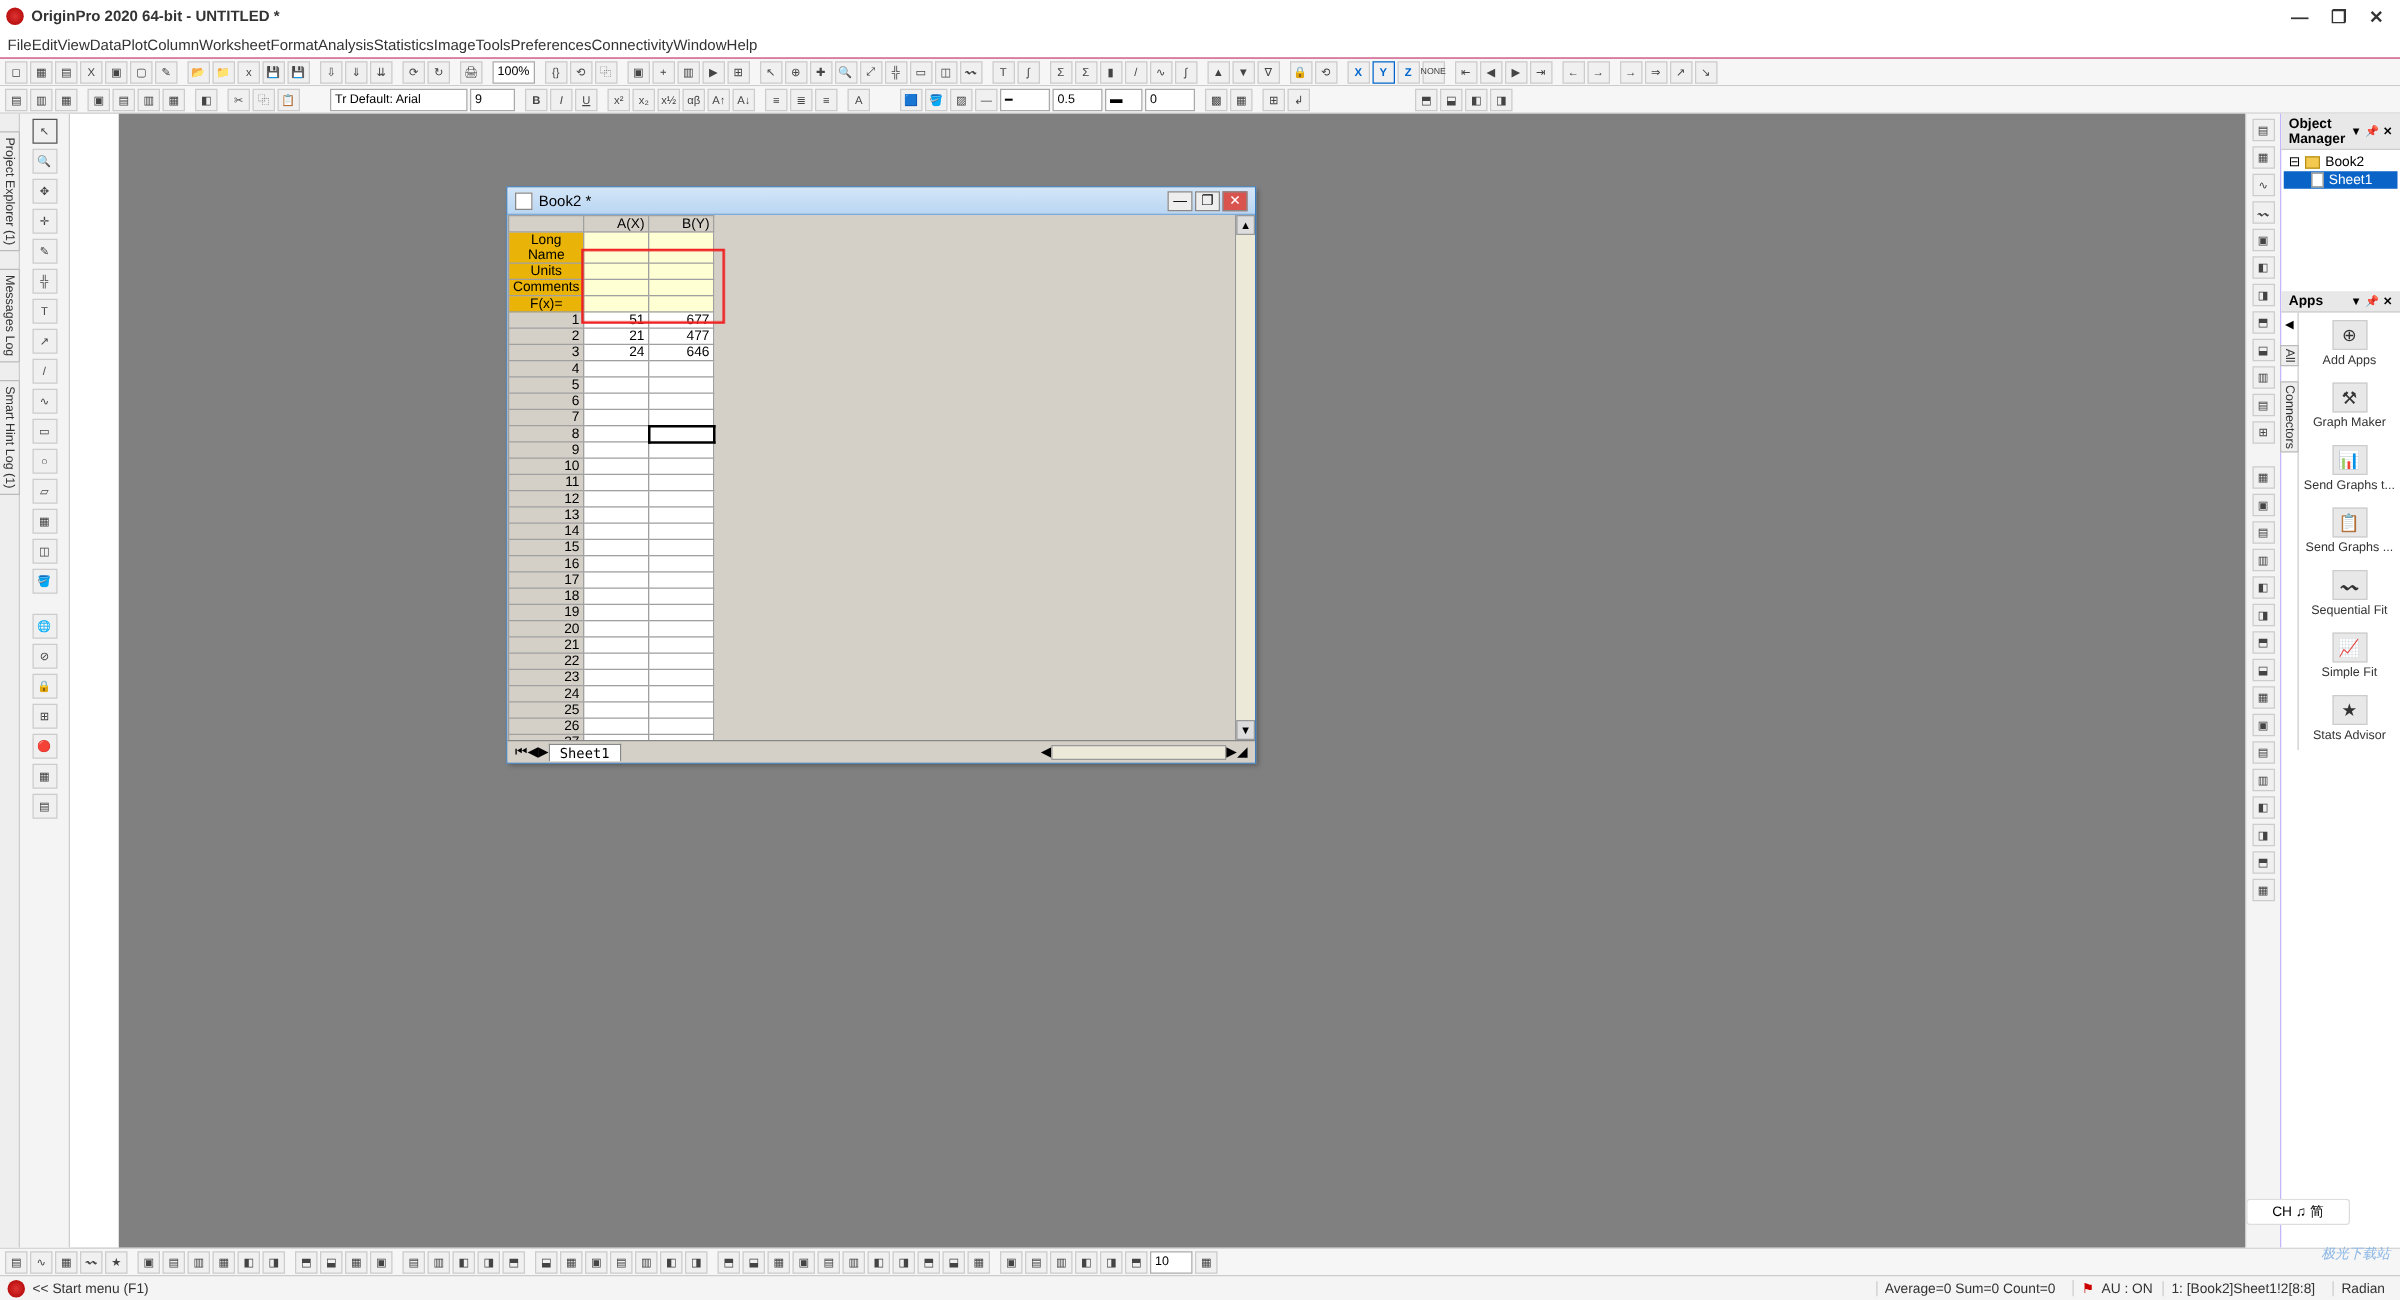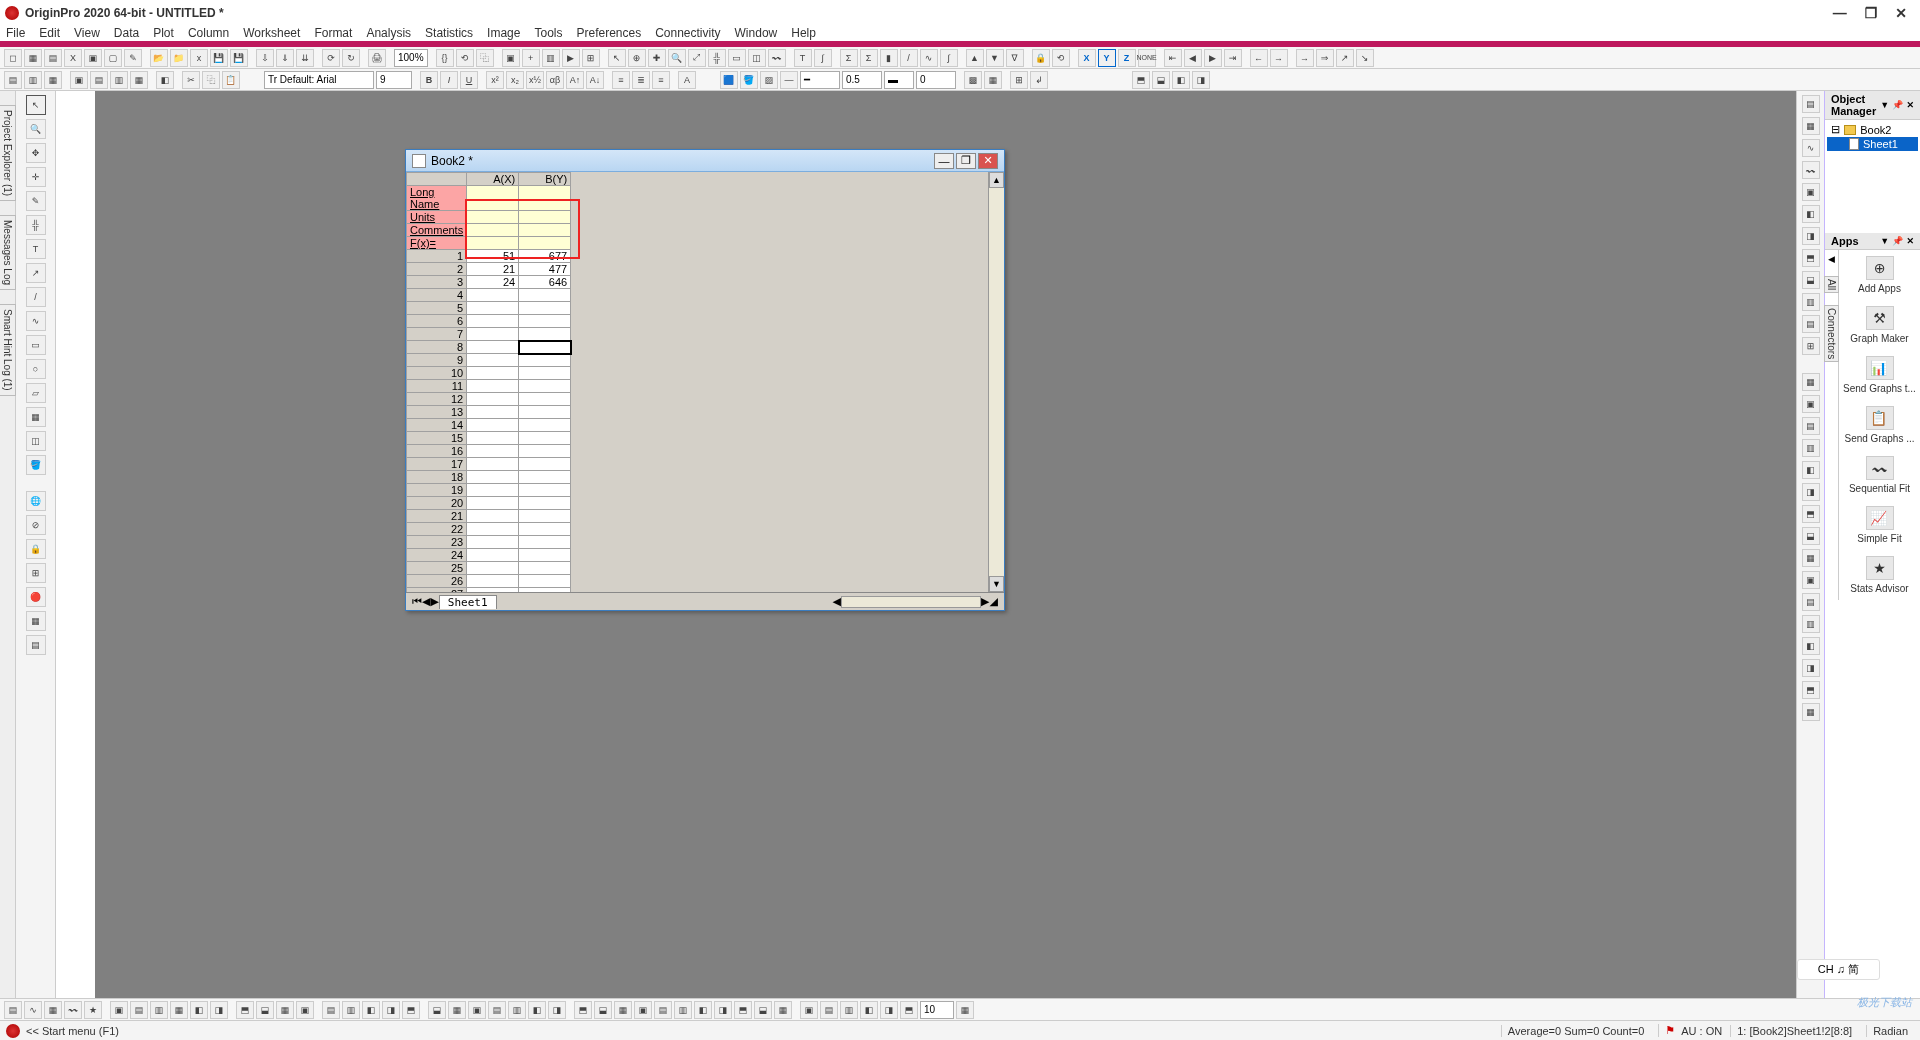--- a/index.html
+++ b/index.html
@@ -1,20 +1,20 @@
 <!DOCTYPE html>
 <html><head>
 <meta charset="utf-8">
 <style>
 * { margin: 0; padding: 0; box-sizing: border-box; font-family: "Segoe UI", Tahoma, sans-serif; }
 html, body { width: 100%; height: 100%; overflow: hidden; background: #fff; }
 .titlebar { height: 25px; background: #fff; display: flex; align-items: center; padding: 0 5px; font-size: 12px; color: #333; font-weight: bold; }
 .titlebar .icon { width: 14px; height: 14px; background: radial-gradient(circle, #d33, #a00); border-radius: 50%; margin-right: 6px; }
 .titlebar .winbtns { margin-left: auto; display: flex; gap: 18px; font-size: 14px; padding-right: 8px; color: #333; }
-.menubar { height: 22px; background: #fff; border-bottom: 6px solid #be185d; display: flex; align-items: center; padding: 0 6px; font-size: 12px; gap: 14px; color: #333; }
+.menubar { height: 22px; background: #fff; border-bottom: 1px solid #be185d; display: flex; align-items: center; padding: 0 6px; font-size: 12px; color: #333; }
 .menubar span { cursor: default; }
 .toolbar-row { height: 22px; background: #f6f6f6; display: flex; align-items: center; padding: 0 4px; gap: 2px; border-bottom: 1px solid #ccc; }
 .tb-btn { width: 18px; height: 18px; background: #f0f0f0; border: 1px solid #ccc; display: inline-flex; align-items: center; justify-content: center; font-size: 9px; color: #444; }
 .tb-sep { width: 4px; height: 18px; }
 .tb-combo { height: 18px; border: 1px solid #aaa; background: #fff; font-size: 10px; padding: 0 3px; display: inline-flex; align-items: center; }
 .workarea { display: flex; height: calc(100% - 25px - 22px - 22px - 22px - 22px - 20px); }
 .left-dock { width: 40px; background: #f4f4f4; border-right: 1px solid #ccc; display: flex; flex-direction: column; align-items: center; padding-top: 4px; gap: 4px; }
 .left-dock .tb-btn { width: 20px; height: 20px; }
 .vtab { writing-mode: vertical-rl; text-orientation: mixed; font-size: 10px; color: #333; background: #eee; border: 1px solid #bbb; padding: 4px 2px; margin-top: 4px; }
 .mdi-area { flex: 1; background: #808080; position: relative; margin-left: 39px; }
@@ -42,21 +42,21 @@
 .wstable-wrap { flex: 1; overflow: auto; background: #d4d0c8; }
 table.ws { border-collapse: collapse; font-size: 11px; }
 table.ws th, table.ws td { border: 1px solid #a0a0a0; height: 13px; padding: 0 3px; background: #fff; }
 table.ws th { background: #d4d0c8; font-weight: normal; }
 table.ws th.rowhead { background: #d4d0c8; text-align: right; width: 60px; }
 table.ws th.corner { background: #d4d0c8; width: 60px; }
 table.ws th.colhead { width: 52px; text-align: right; }
 table.ws th.colhead.sel { background: #d4d0c8; }
 table.ws td { text-align: right; width: 52px; }
 table.ws tr.meta td { background: #ffffd4; }
-table.ws tr.meta th.rowhead { background: #fca5a5; text-align: left; text-decoration: underline; }
+table.ws tr.meta th.rowhead { background: #eab308; text-align: center; }
 table.ws td.selcell { border: 2px solid #000; background: #fff; }
 .red-highlight { position: absolute; border: 2px solid #e22; pointer-events: none; }
 .wsscroll-v { width: 16px; background: #ece9d8; border-left: 1px solid #999; display: flex; flex-direction: column; }
 .wsscroll-v .scbtn { height: 16px; background: #ddd; border: 1px solid #999; font-size: 9px; display: flex; align-items: center; justify-content: center; }
 .wsscroll-v .sctrack { flex: 1; background: #ece9d8; }
 .ws-tabs { height: 18px; background: #d4d0c8; display: flex; align-items: center; font-size: 11px; padding: 0 6px; border-top: 1px solid #888; }
 .ws-tabs .tab { background: #fff; border: 1px solid #888; border-bottom: none; padding: 0 8px; font-family: monospace; }
 
 .statusbar { height: 20px; background: #f4f4f4; border-top: 1px solid #ccc; display: flex; align-items: center; font-size: 11px; padding: 0 6px; color: #333; }
 .statusbar .seg { margin-left: 8px; padding: 0 6px; border-left: 1px solid #ccc; }

